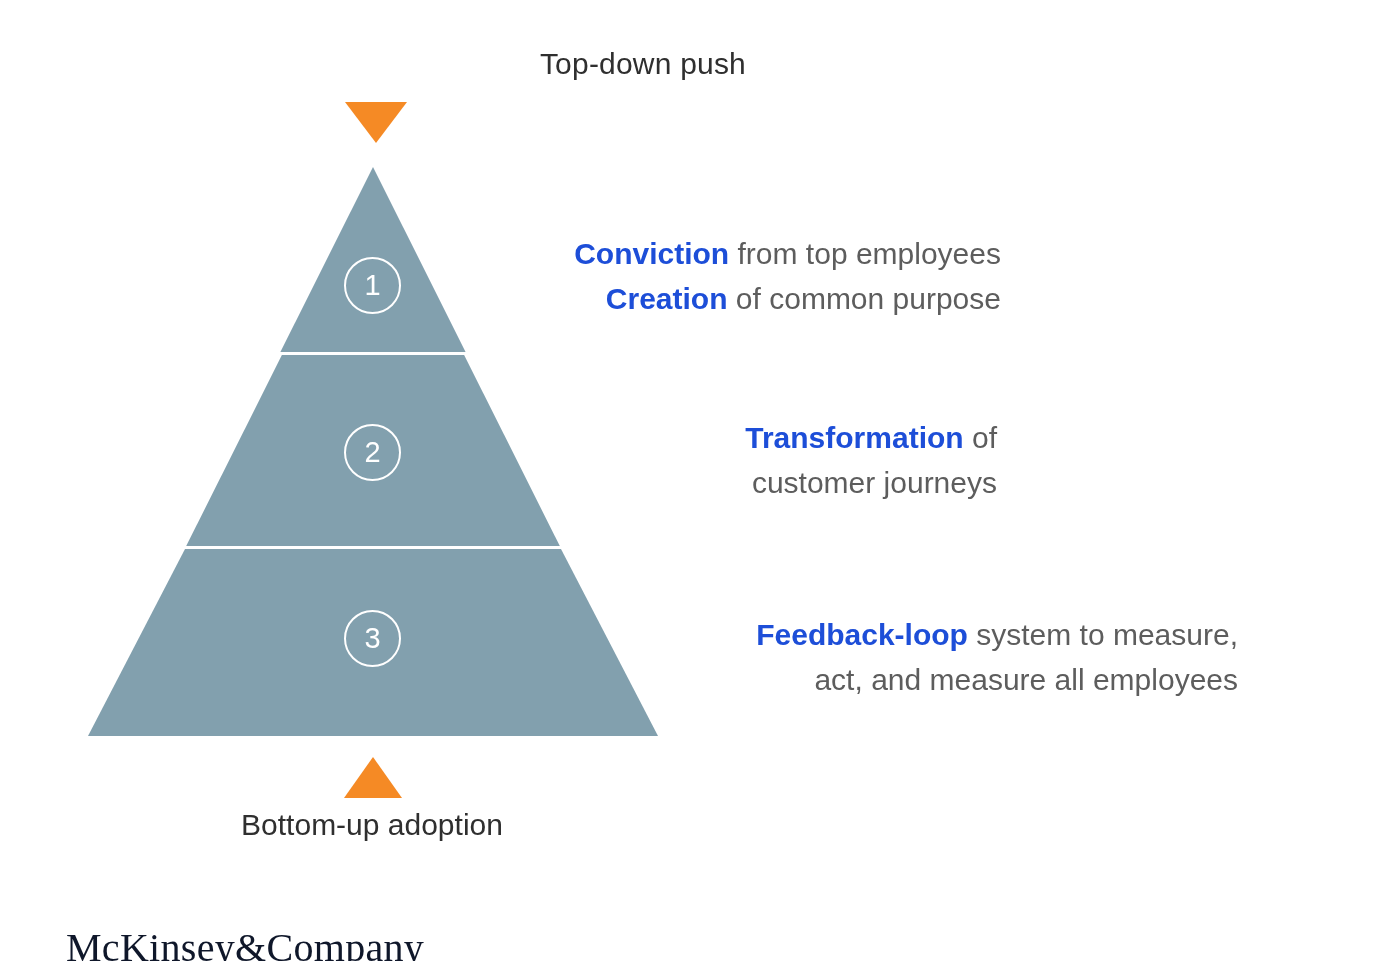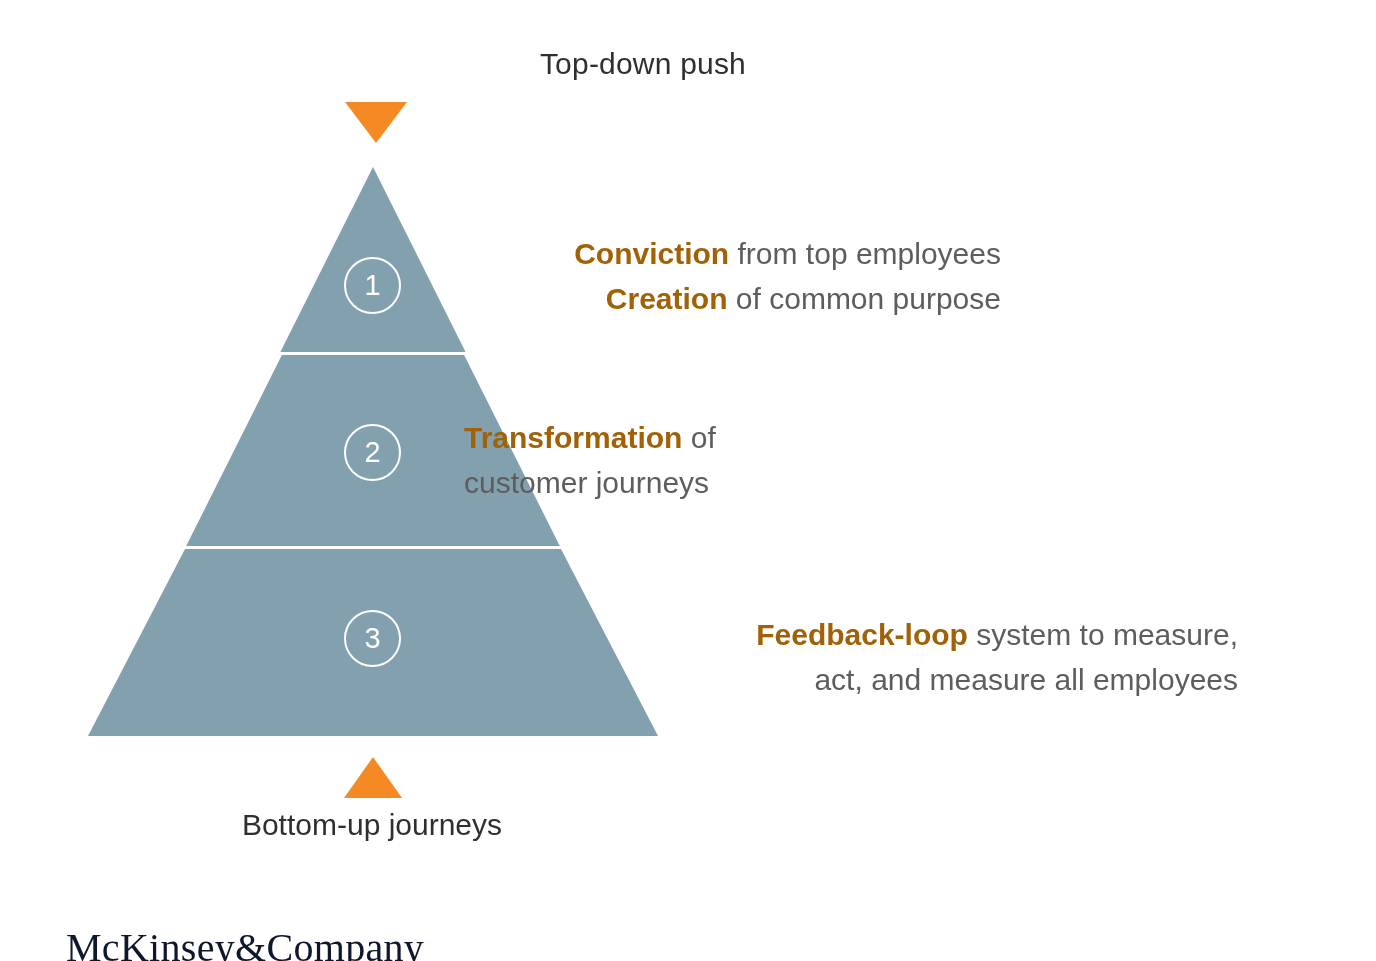--- a/index.html
+++ b/index.html
@@ -81,27 +81,27 @@
 
   
   .tier-text {
     position: absolute;
     font-size: 30px;
     line-height: 45px;
     color: #5d5d5d;
     white-space: nowrap;
   }
   .tier-text .hl {
-    color: #a16207;
+    color: #1d4ed8;
     font-weight: bold;
   }
   .tier-text .line { display: block; }
 
   #tier-text-1 { left: 460px;  top: 231px; text-align: right; width: 541px; }
-  #tier-text-2 { left: 464px;  top: 415px; text-align: left; width: 533px; }
+  #tier-text-2 { left: 464px;  top: 415px; text-align: right; width: 533px; }
   #tier-text-3 { left: 663px;  top: 612px; text-align: right; width: 575px; }
 
   
   #bottom-label {
     position: absolute;
     left: 0;
     top: 808px;
     width: 744px;
     text-align: center;
     font-size: 30px;
@@ -151,15 +151,15 @@
   <span class="line"><span class="hl"></span><span>customer journeys</span></span>
 </div>
 
 <div class="tier-text" id="tier-text-3">
   <span class="line"><span class="hl">Feedback-loop</span><span> system to measure,</span></span>
   <span class="line"><span class="hl"></span><span>act, and measure all employees</span></span>
 </div>
 
 <div id="arrow-up"></div>
 
-<div id="bottom-label">Bottom-up journeys</div>
+<div id="bottom-label">Bottom-up adoption</div>
 
 <div id="brand-logo">McKinsey&amp;Company</div>
 
 </body></html>

